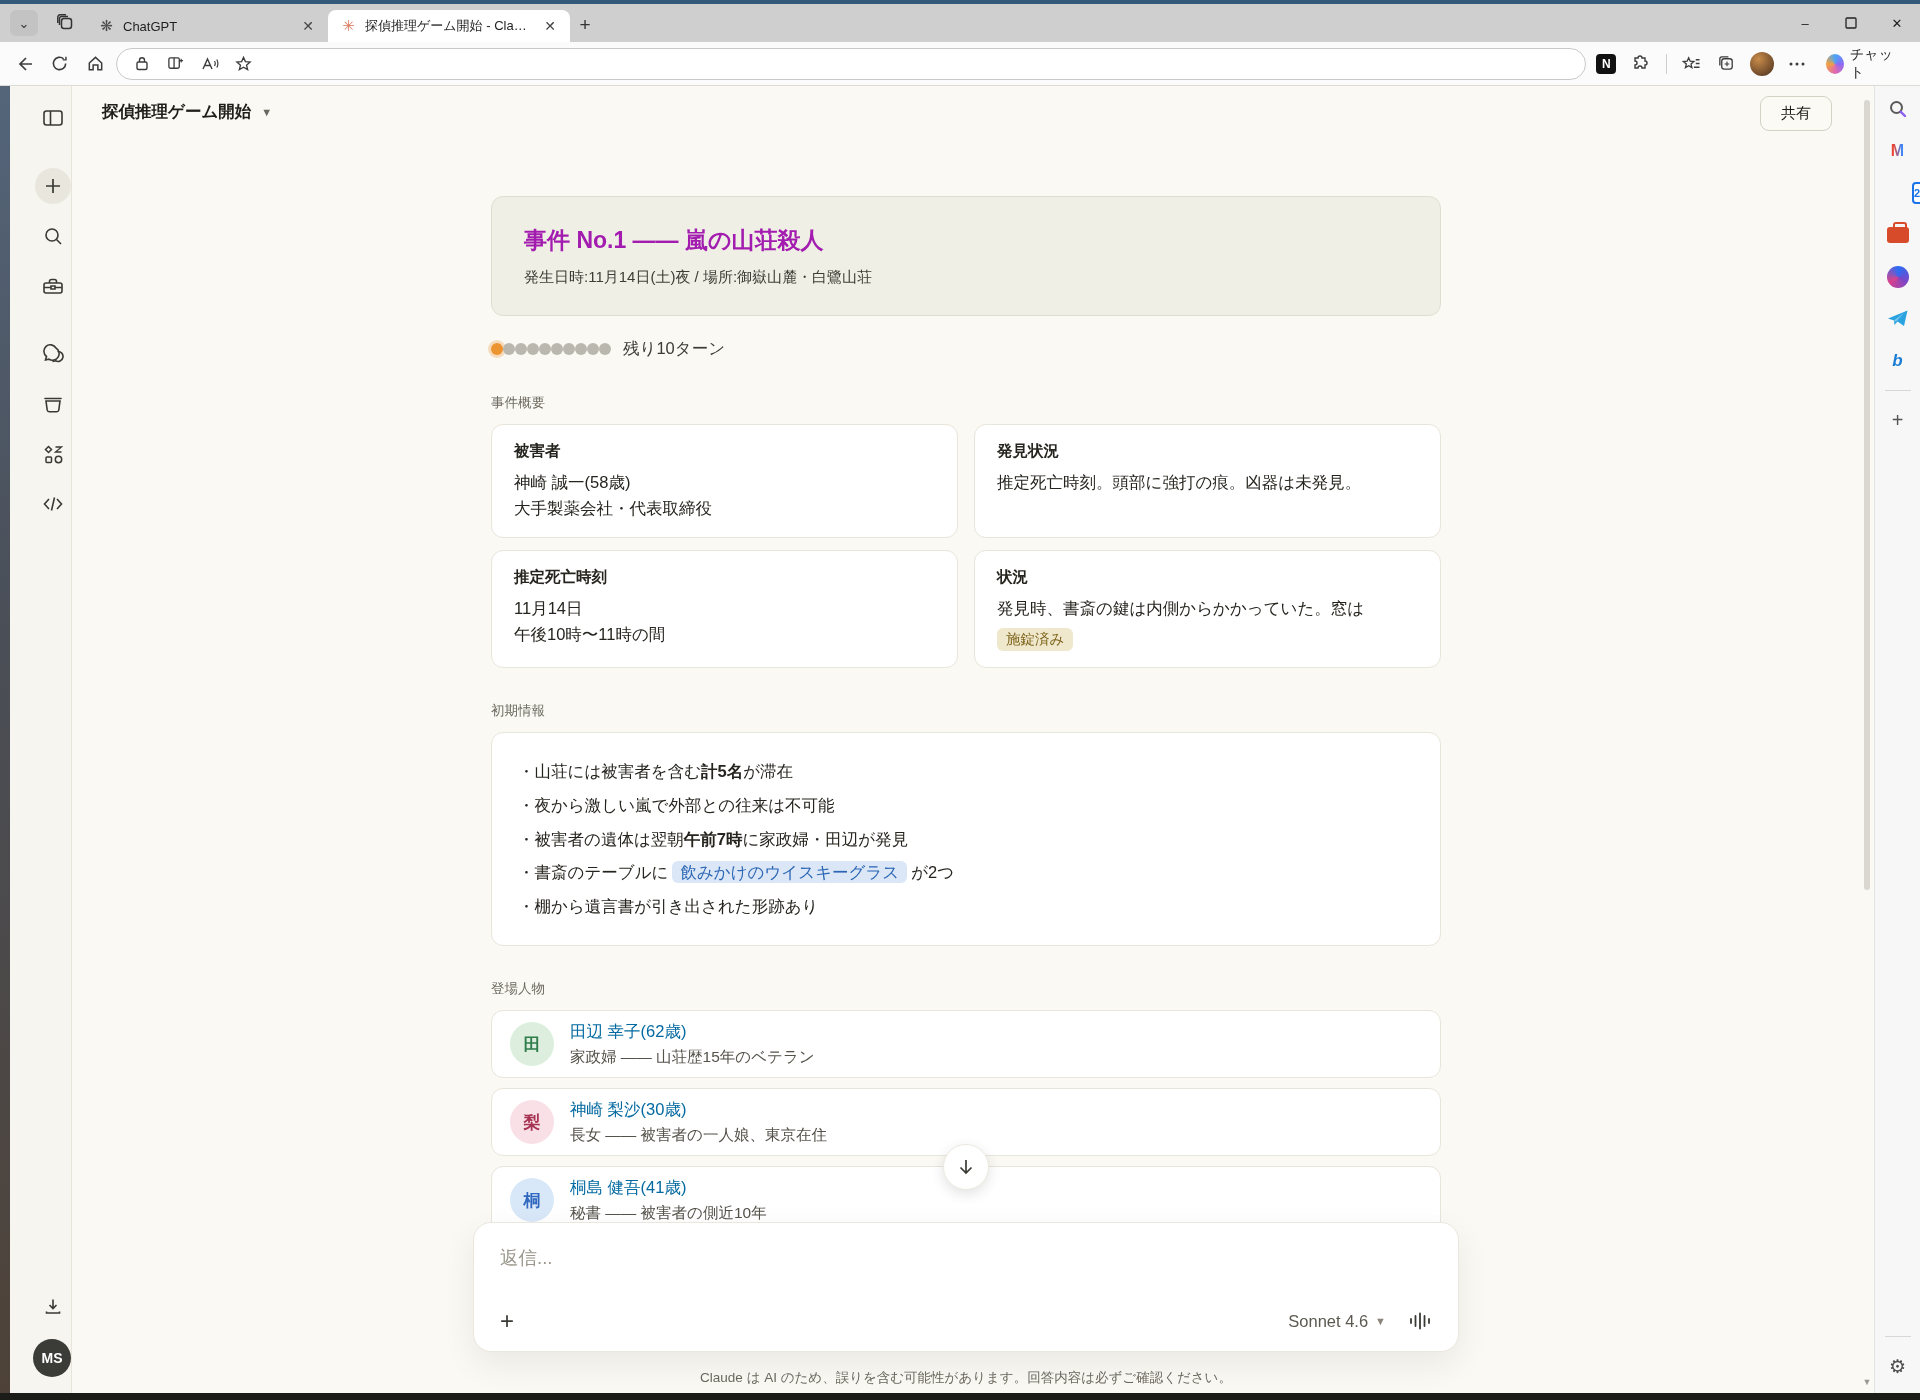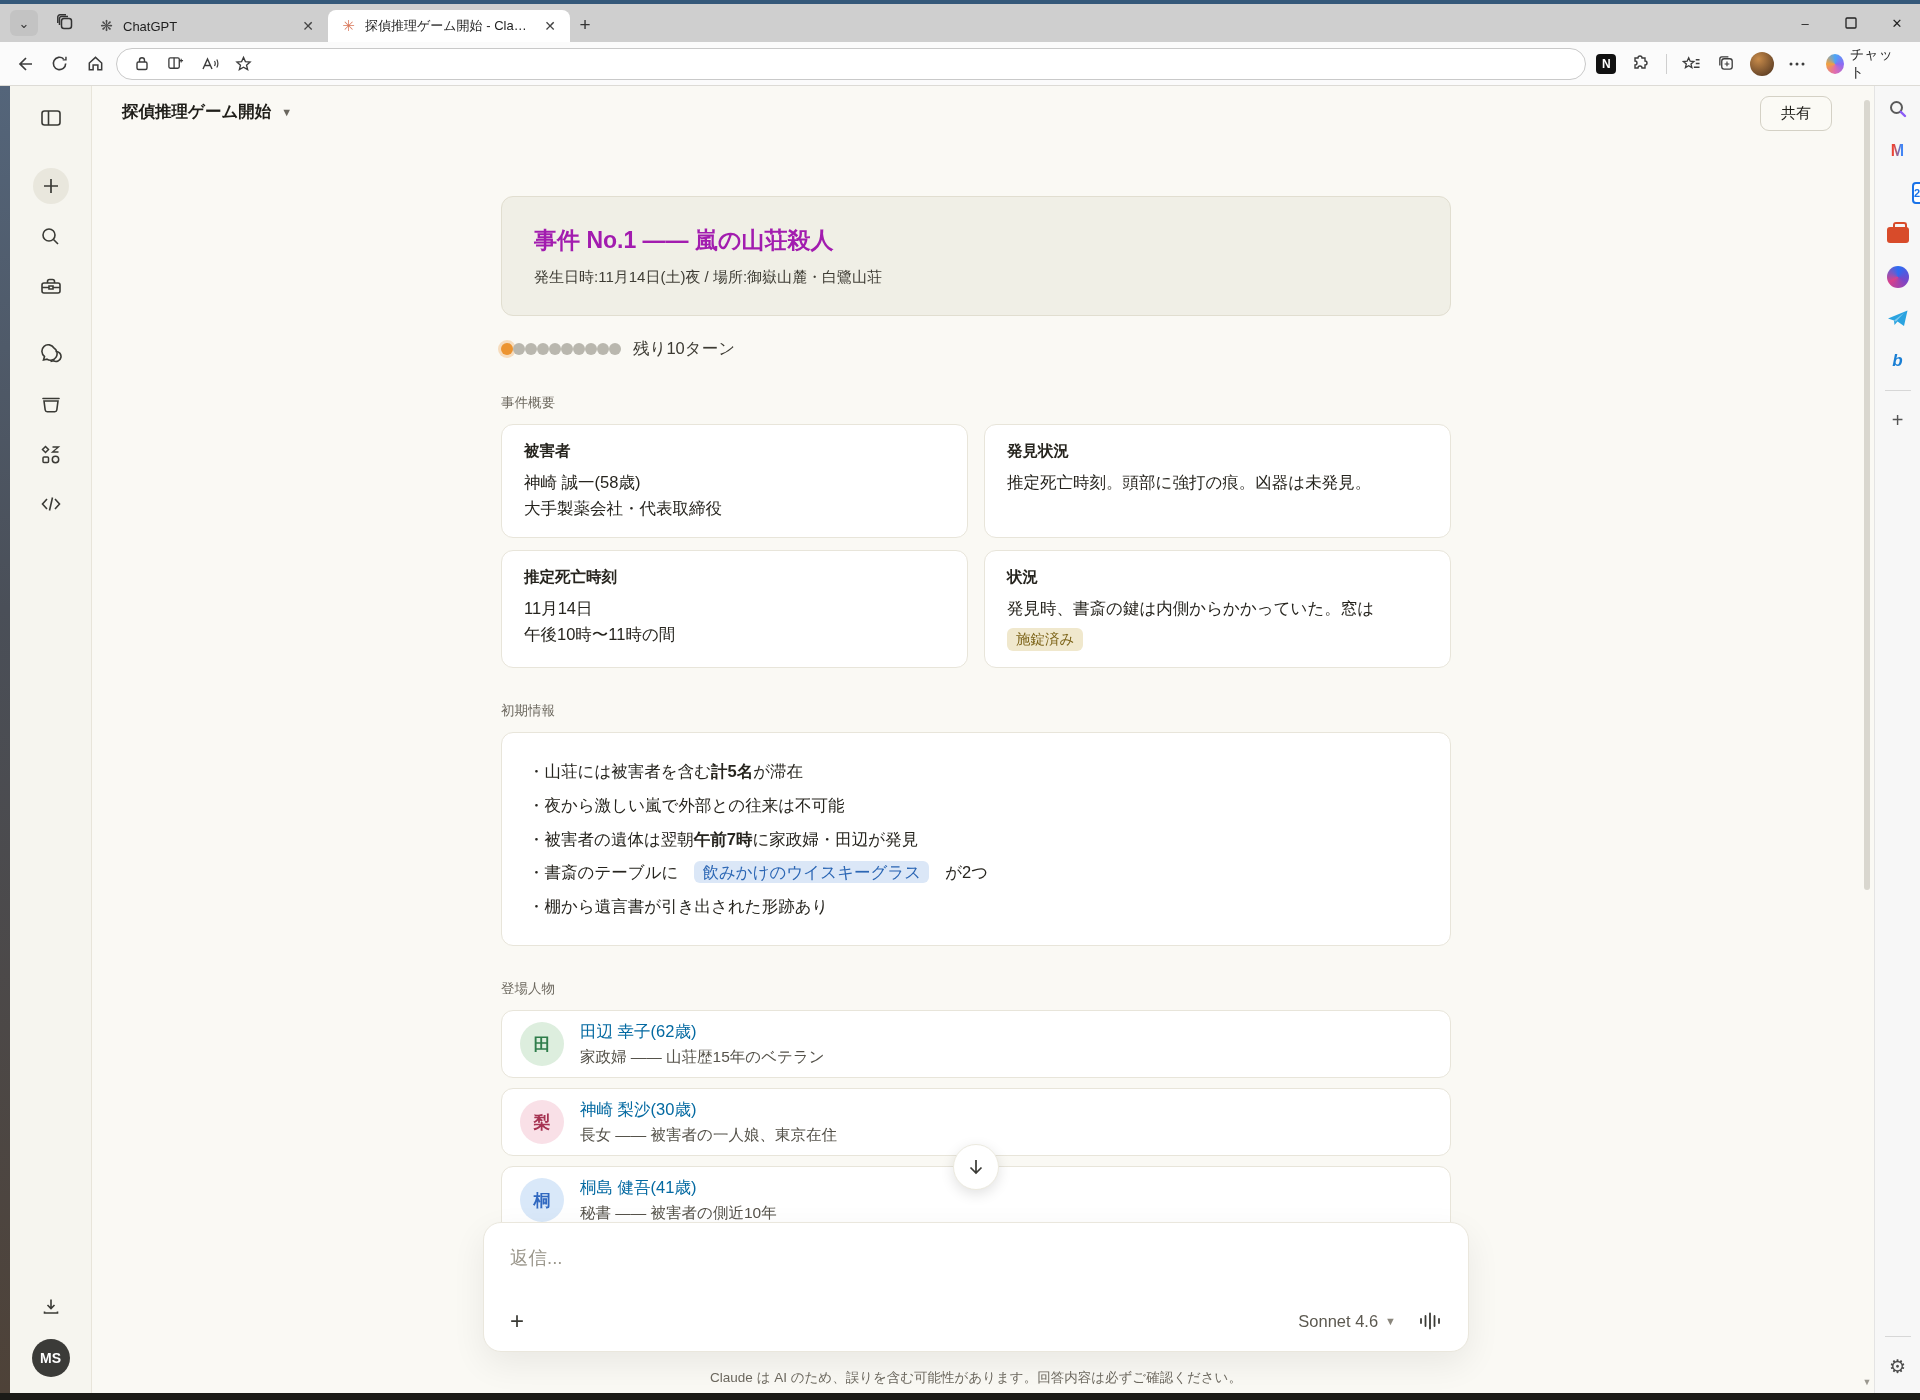--- a/index.html
+++ b/index.html
@@ -33,21 +33,21 @@
   .ext-badge { width:20px; height:20px; background:#111; color:#fff; font-weight:700; font-size:12px; border-radius:4px; display:flex; align-items:center; justify-content:center; }
   .tb-divider { width:1px; height:20px; background:#cfcfcf; margin:0 4px; }
   .tb-avatar { width:24px; height:24px; border-radius:50%; background:radial-gradient(circle at 35% 30%, #c88b4a, #6e4a2a 70%, #402a18); }
   .copilot { display:flex; align-items:center; gap:6px; font-size:14px; color:#2b2b2b; padding:4px 8px; border-radius:14px; }
   .copilot-ic { width:20px; height:20px; border-radius:50%; background:conic-gradient(#4ba6f7,#8a6bf5,#e06bb0,#f2a13c,#4ba6f7); }
 
   
   .main { position:relative; height:1307px; display:flex; }
   .left-sliver { width:10px; background:linear-gradient(#54657a,#4a4f58 40%,#4e4238); }
 
-  .claude-sidebar { width:82px; background:#f6f5ef; border-right:1px solid #e8e5da; display:flex; flex-direction:column; align-items:center; padding:14px 0 16px; }
+  .claude-sidebar { width:62px; background:#f6f5ef; border-right:1px solid #e8e5da; display:flex; flex-direction:column; align-items:flex-end; padding:14px 0 16px; }
   .cs-ic { width:36px; height:36px; display:flex; align-items:center; justify-content:center; color:#3a3a35; margin-bottom:14px; }
   .cs-ic.circle { background:#e9e7dd; border-radius:50%; }
   .cs-gap { height:18px; }
   .cs-spacer { flex:1; }
   .ms-avatar { width:38px; height:38px; border-radius:50%; background:#3b3b38; color:#fff; font-weight:700; font-size:14px; display:flex; align-items:center; justify-content:center; }
 
   .content { position:relative; flex:1; background:#faf9f4; overflow:hidden; }
 
   .page-header { position:relative; height:52px; display:flex; align-items:center; padding:0 30px; }
   .chat-title { font-size:16.5px; font-weight:600; color:#1f1e19; display:flex; align-items:center; gap:10px; }
@@ -68,21 +68,21 @@
   .section-label { margin:34px 0 12px; font-size:13.5px; color:#6e6a60; }
 
   .ov-grid { display:grid; grid-template-columns:1fr 1fr; gap:12px 16px; }
   .ov-card { background:#fff; border:1px solid #e8e5da; border-radius:12px; padding:16px 22px; min-height:110px; }
   .ov-label { font-size:15.5px; font-weight:600; color:#26241e; margin-bottom:8px; }
   .ov-line { font-size:16.5px; line-height:1.55; color:#26241e; }
   .badge { display:inline-block; margin-top:6px; background:#f0e8cd; color:#7d6419; font-size:14.5px; padding:2px 9px; border-radius:6px; }
 
   .info-card { background:#fff; border:1px solid #e8e5da; border-radius:12px; padding:22px 26px; }
   .info-li { font-size:16.5px; line-height:1.5; padding:4.5px 0; color:#26241e; }
-  .chip { background:#dbe7f7; color:#2b66b4; padding:2px 8px; border-radius:6px; margin:0 16px; }
+  .chip { background:#dbe7f7; color:#2b66b4; padding:2px 8px; border-radius:6px; margin:0 4px; }
   .info-li strong { font-weight:700; }
 
   .char-row { display:flex; align-items:center; gap:16px; background:#fff; border:1px solid #e8e5da; border-radius:12px; padding:12px 18px; height:68px; margin-bottom:10px; }
   .char-avatar { width:44px; height:44px; border-radius:50%; display:flex; align-items:center; justify-content:center; font-size:17px; font-weight:600; flex:0 0 44px; }
   .char-name { font-size:16.5px; font-weight:400; color:#0369a1; }
   .char-desc { margin-top:4px; font-size:15.5px; color:#55524a; }
 
   .scroll-down { position:absolute; left:50%; transform:translateX(-50%); top:1058px; width:46px; height:46px; border-radius:50%; background:#fff; border:1px solid #eceadf; box-shadow:0 4px 14px rgba(0,0,0,.12); display:flex; align-items:center; justify-content:center; z-index:5; }
 
   .composer { position:absolute; left:50%; transform:translateX(-50%); top:1136px; width:986px; height:130px; background:#fff; border:1px solid #eae7dd; border-radius:18px; box-shadow:0 12px 34px rgba(0,0,0,.07); z-index:4; padding:22px 26px; }

